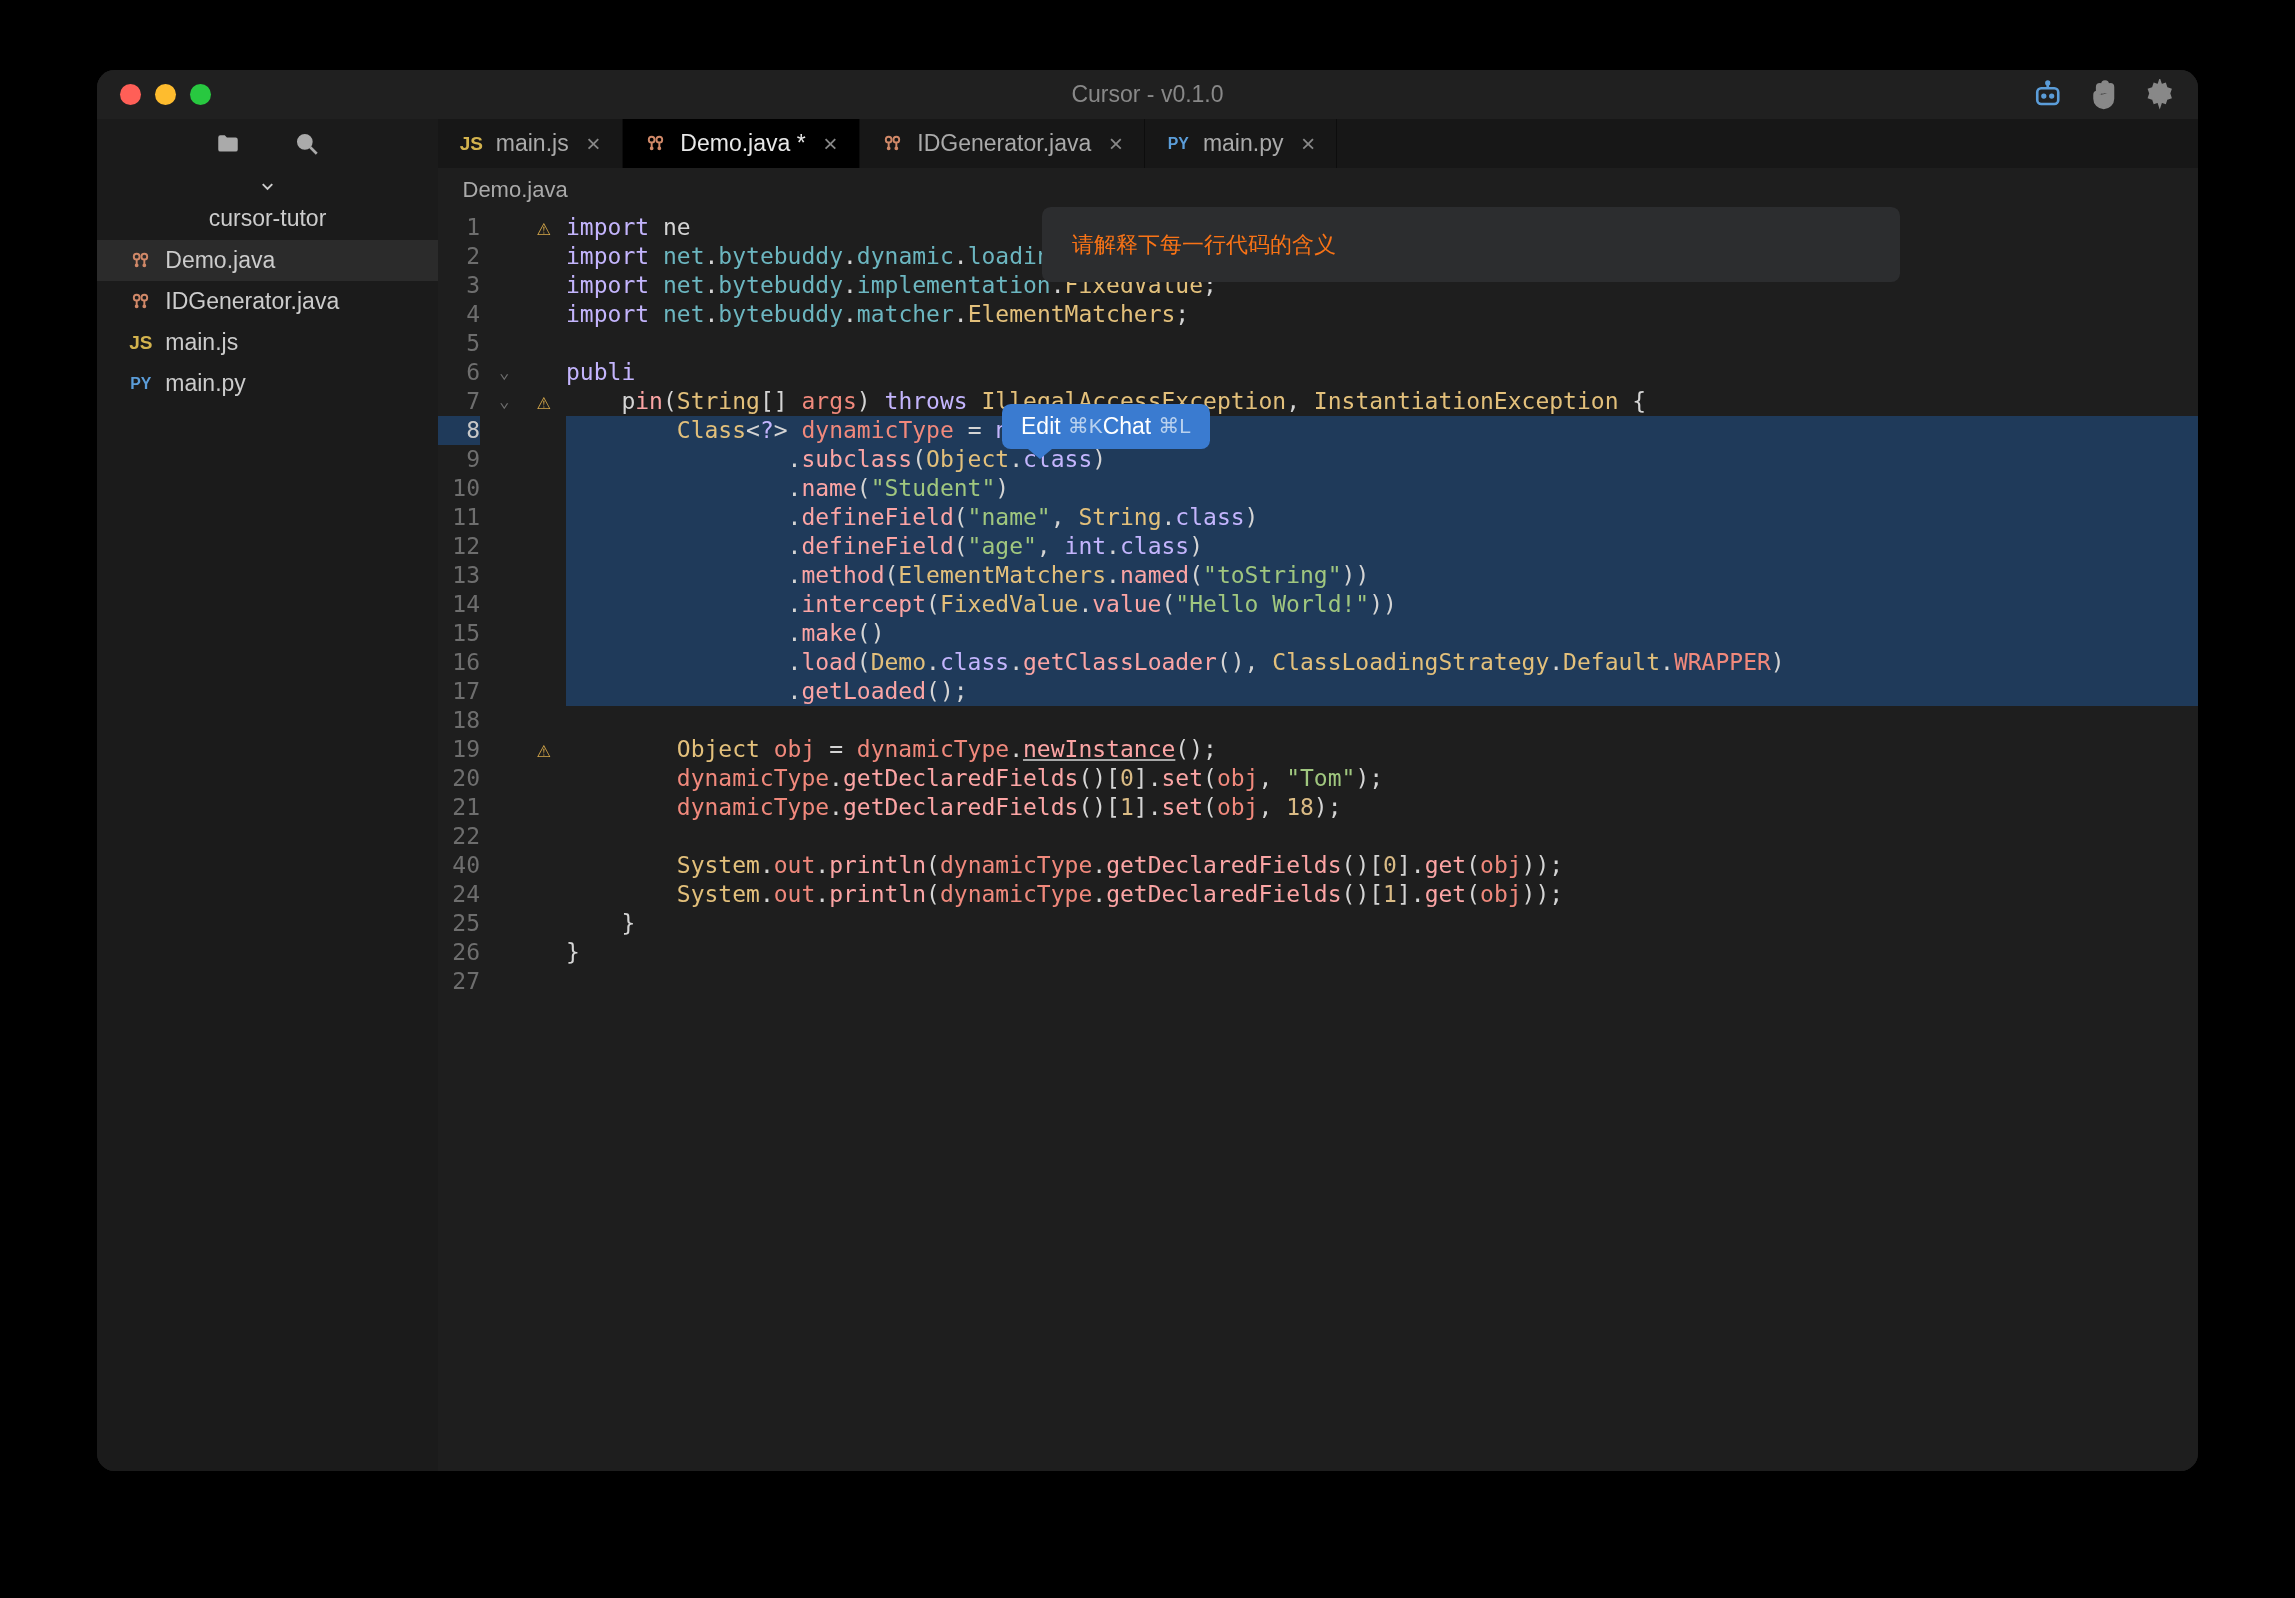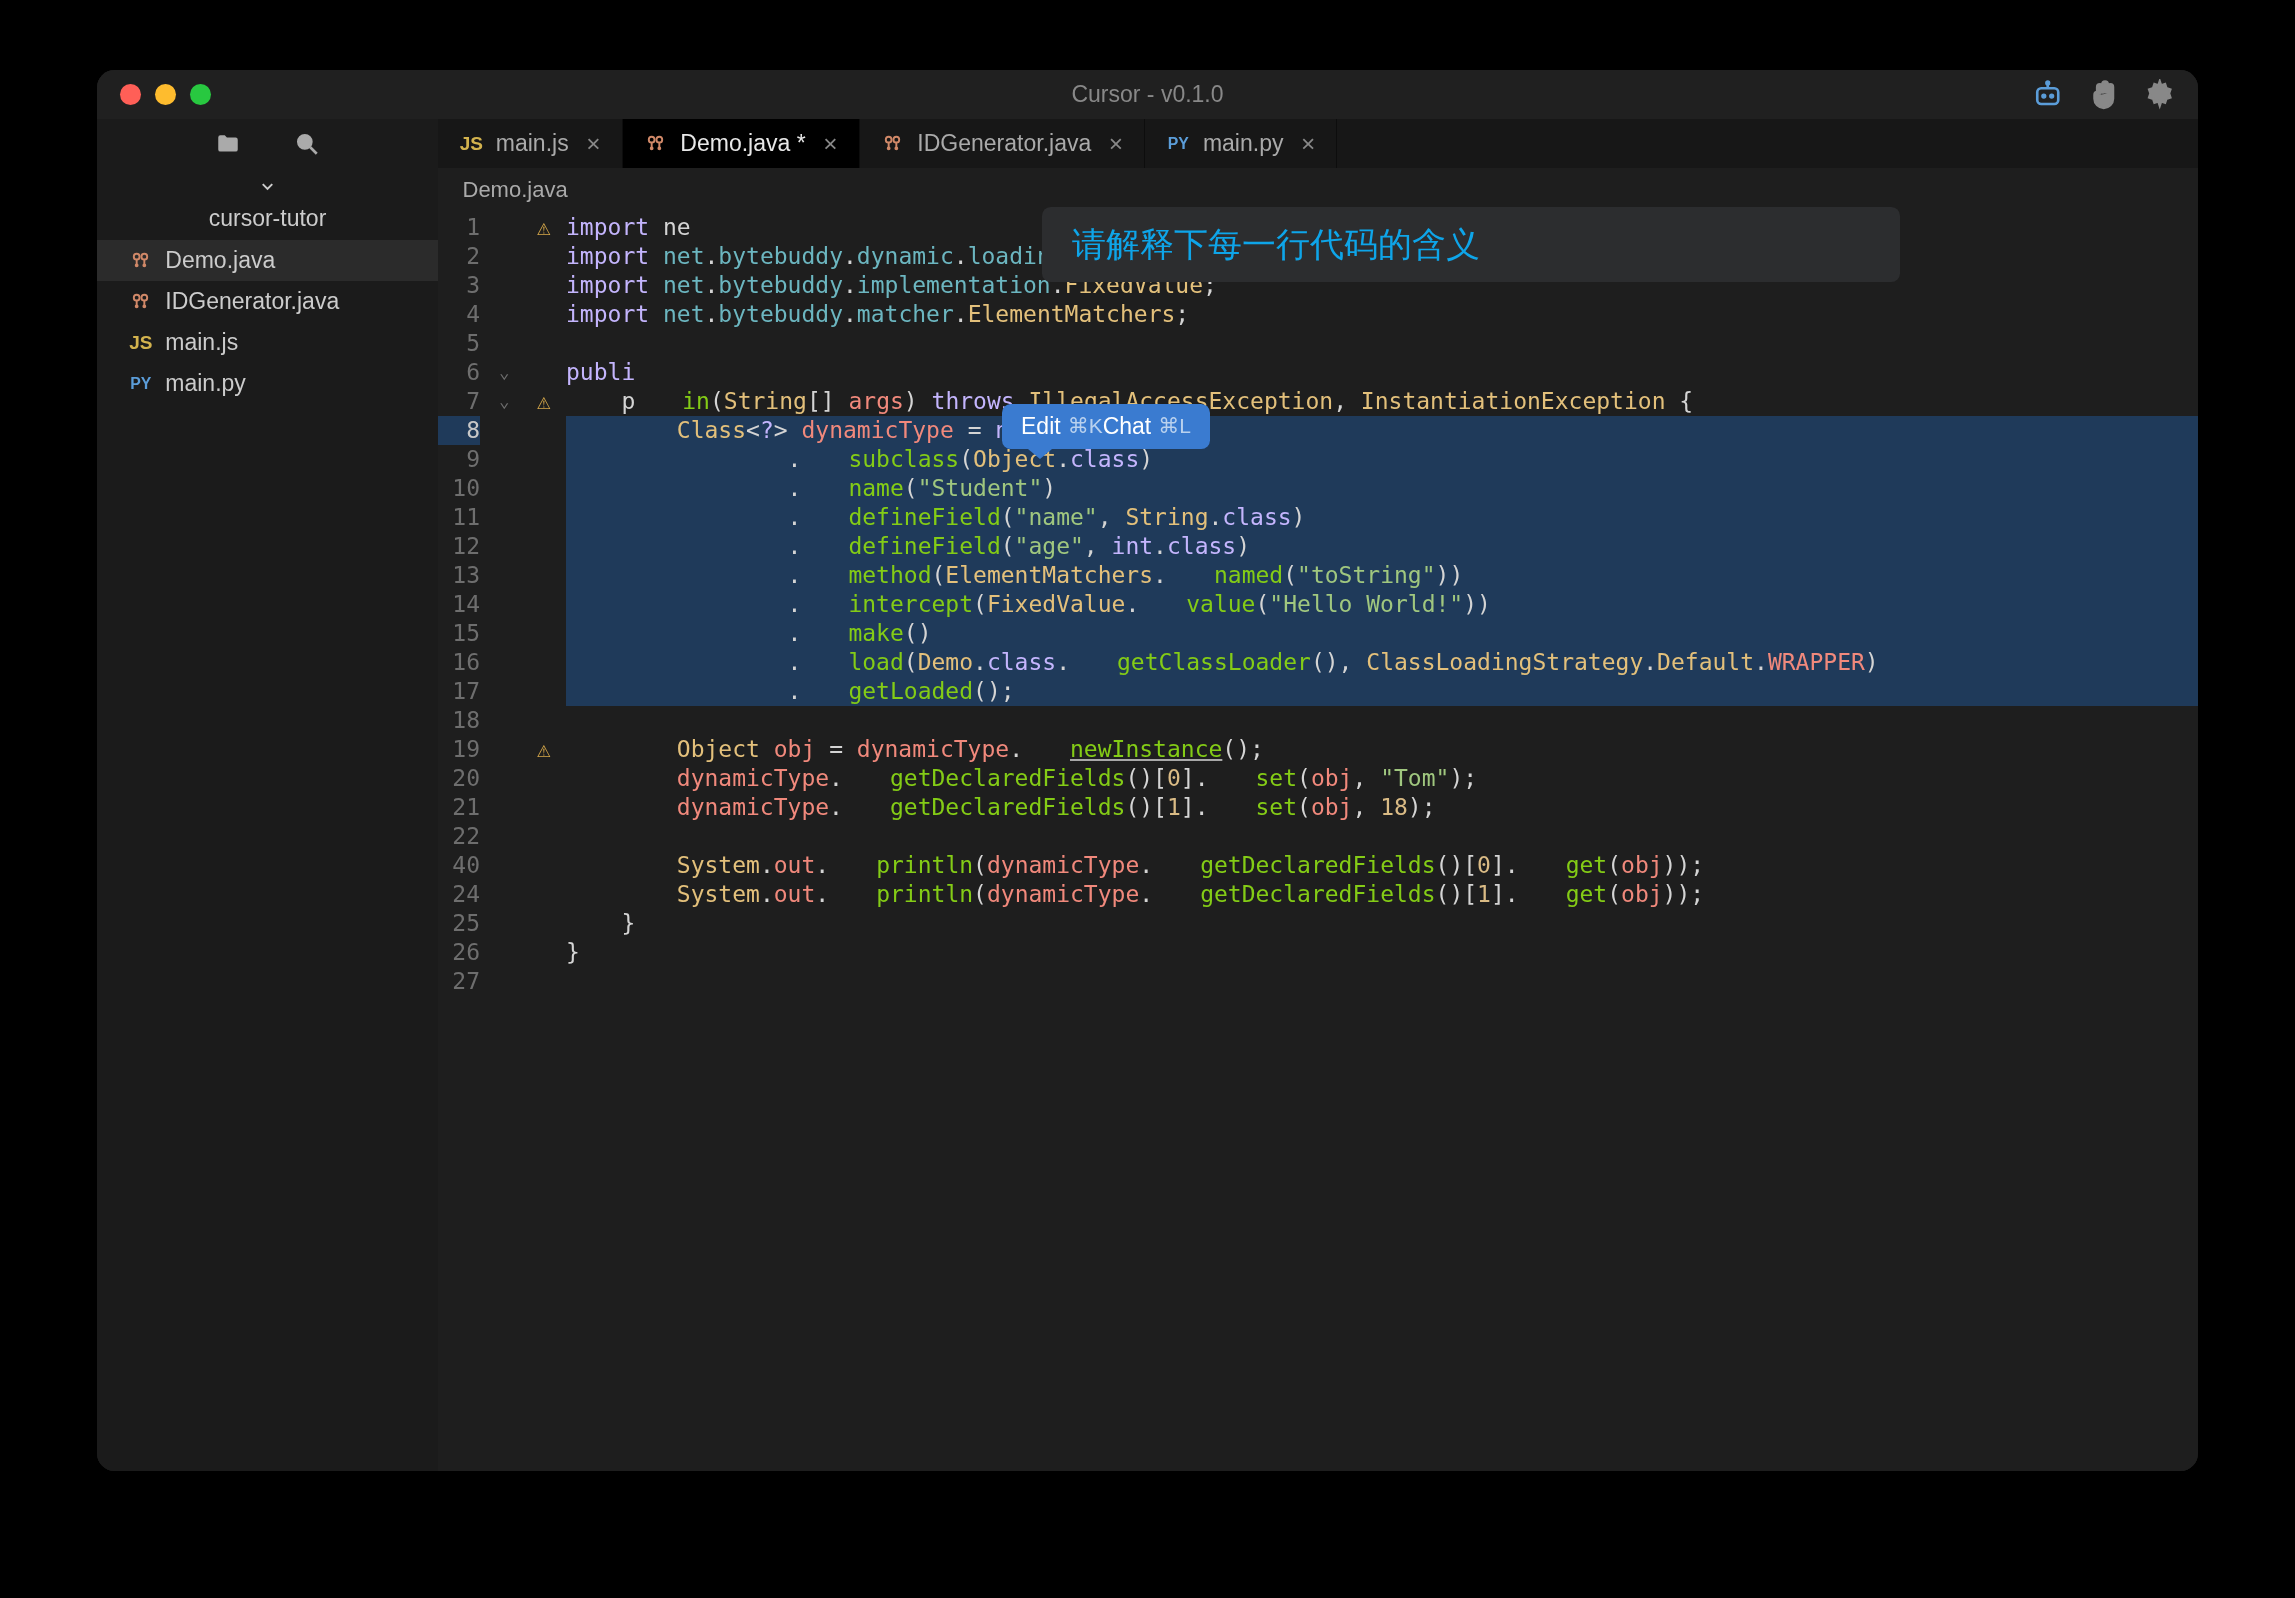--- a/index.html
+++ b/index.html
@@ -100,22 +100,22 @@
 .breadcrumb { padding: 8.8px 24.5px; color: #aaa; font-size: 22px; }
 
 .prompt-box {
   position: absolute;
   left: 604px;
   top: 88px;
   width: 858px;
   height: 75px;
   background: #2c2d2f;
   border-radius: 8.8px;
-  color: #0ea5e9;
-  font-size: 34px;
+  color: #f97316;
+  font-size: 22px;
   display: flex;
   align-items: center;
   padding: 0 30px;
   z-index: 10;
 }
 .action-bubble {
   position: absolute;
   left: 564px;
   top: 285px;
   background: #3a7bd0;
@@ -143,21 +143,21 @@
 .gutter .cur { color: #c8c8c8; }
 .fold { width: 23px; color: #6e6e6e; padding-top: 1.8px; font-size: 17.5px; }
 .code { flex: 1; white-space: pre; color: #d4d4d4; padding-top: 1.8px; }
 .line { height: 29px; }
 .line.hl { background: #1f3a5a; }
 .line.cur { background: #1f3a5a; position: relative; }
 
 
 .kw { color: #c4b5fd; }
 .ns { color: #6cb6c0; }
-.fn { color: #84cc16; margin-left: 47px; }
+.fn { color: #fca5a5; }
 .type { color: #e3c07b; }
 .str { color: #a0c77f; }
 .num { color: #dabb85; }
 .punc { color: #d4d4d4; }
 .var { color: #f1897c; }
 .underlined { text-decoration: underline; text-decoration-color: #a8a8a8; }
 </style>
 </head>
 <body>
 

